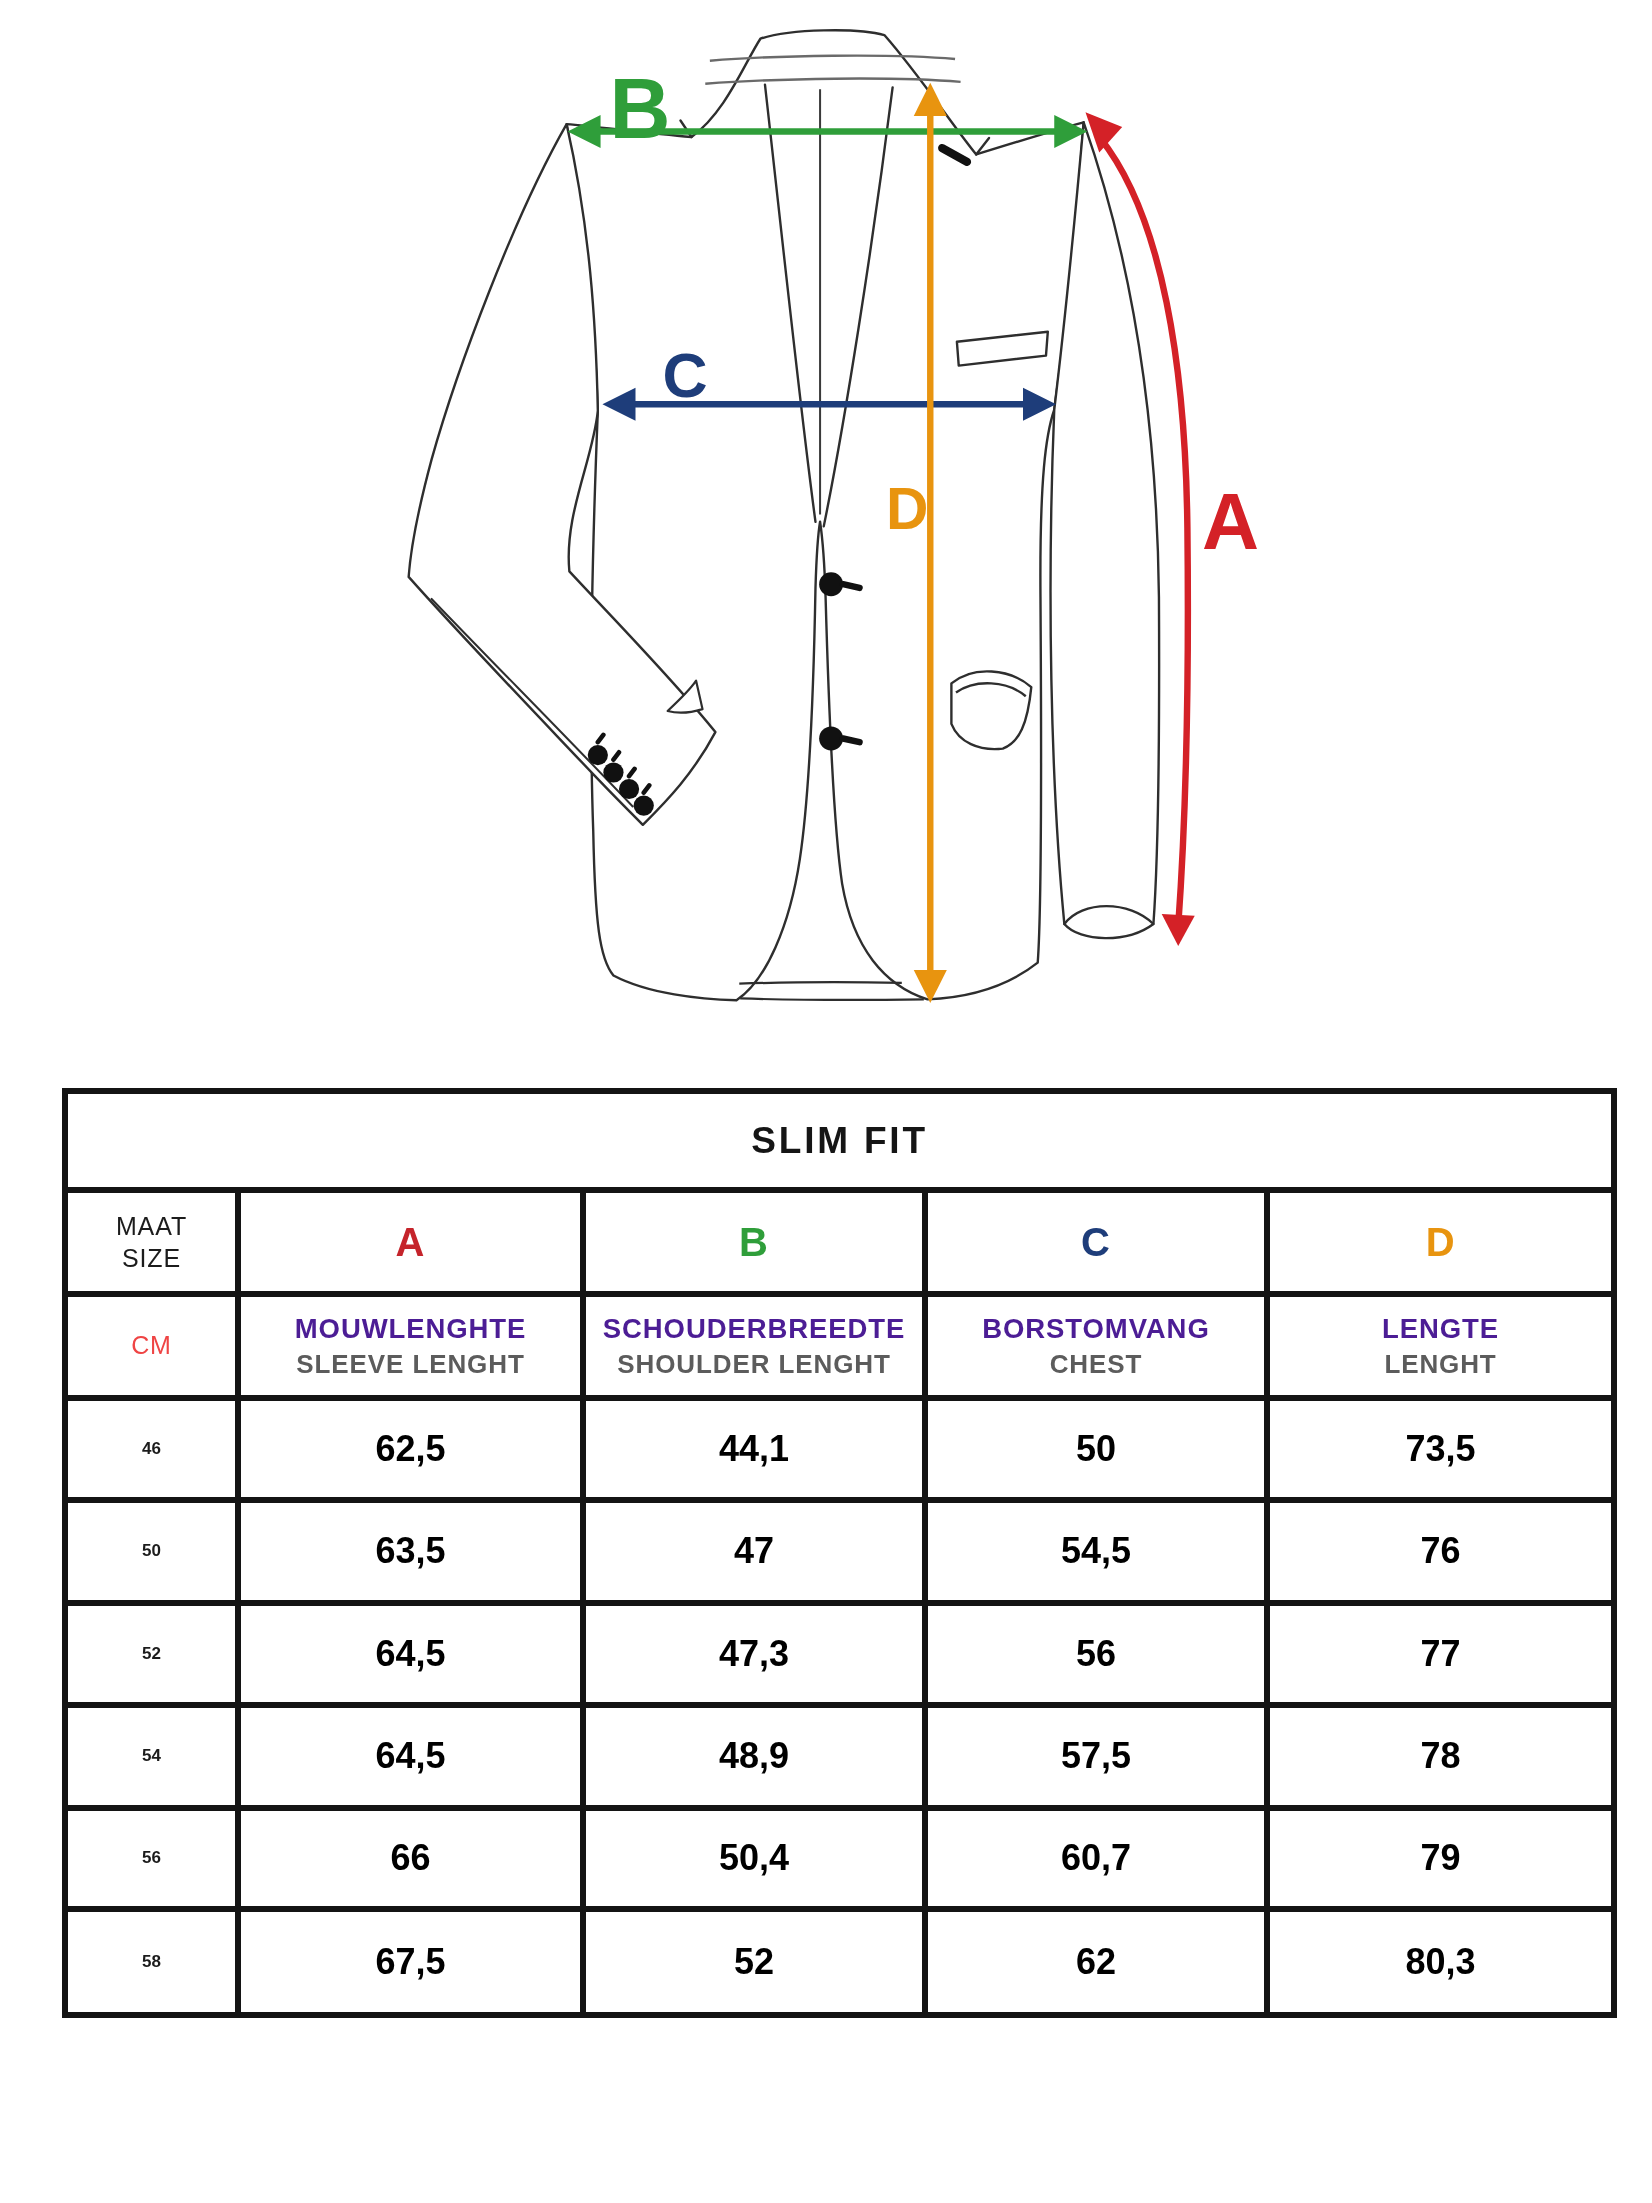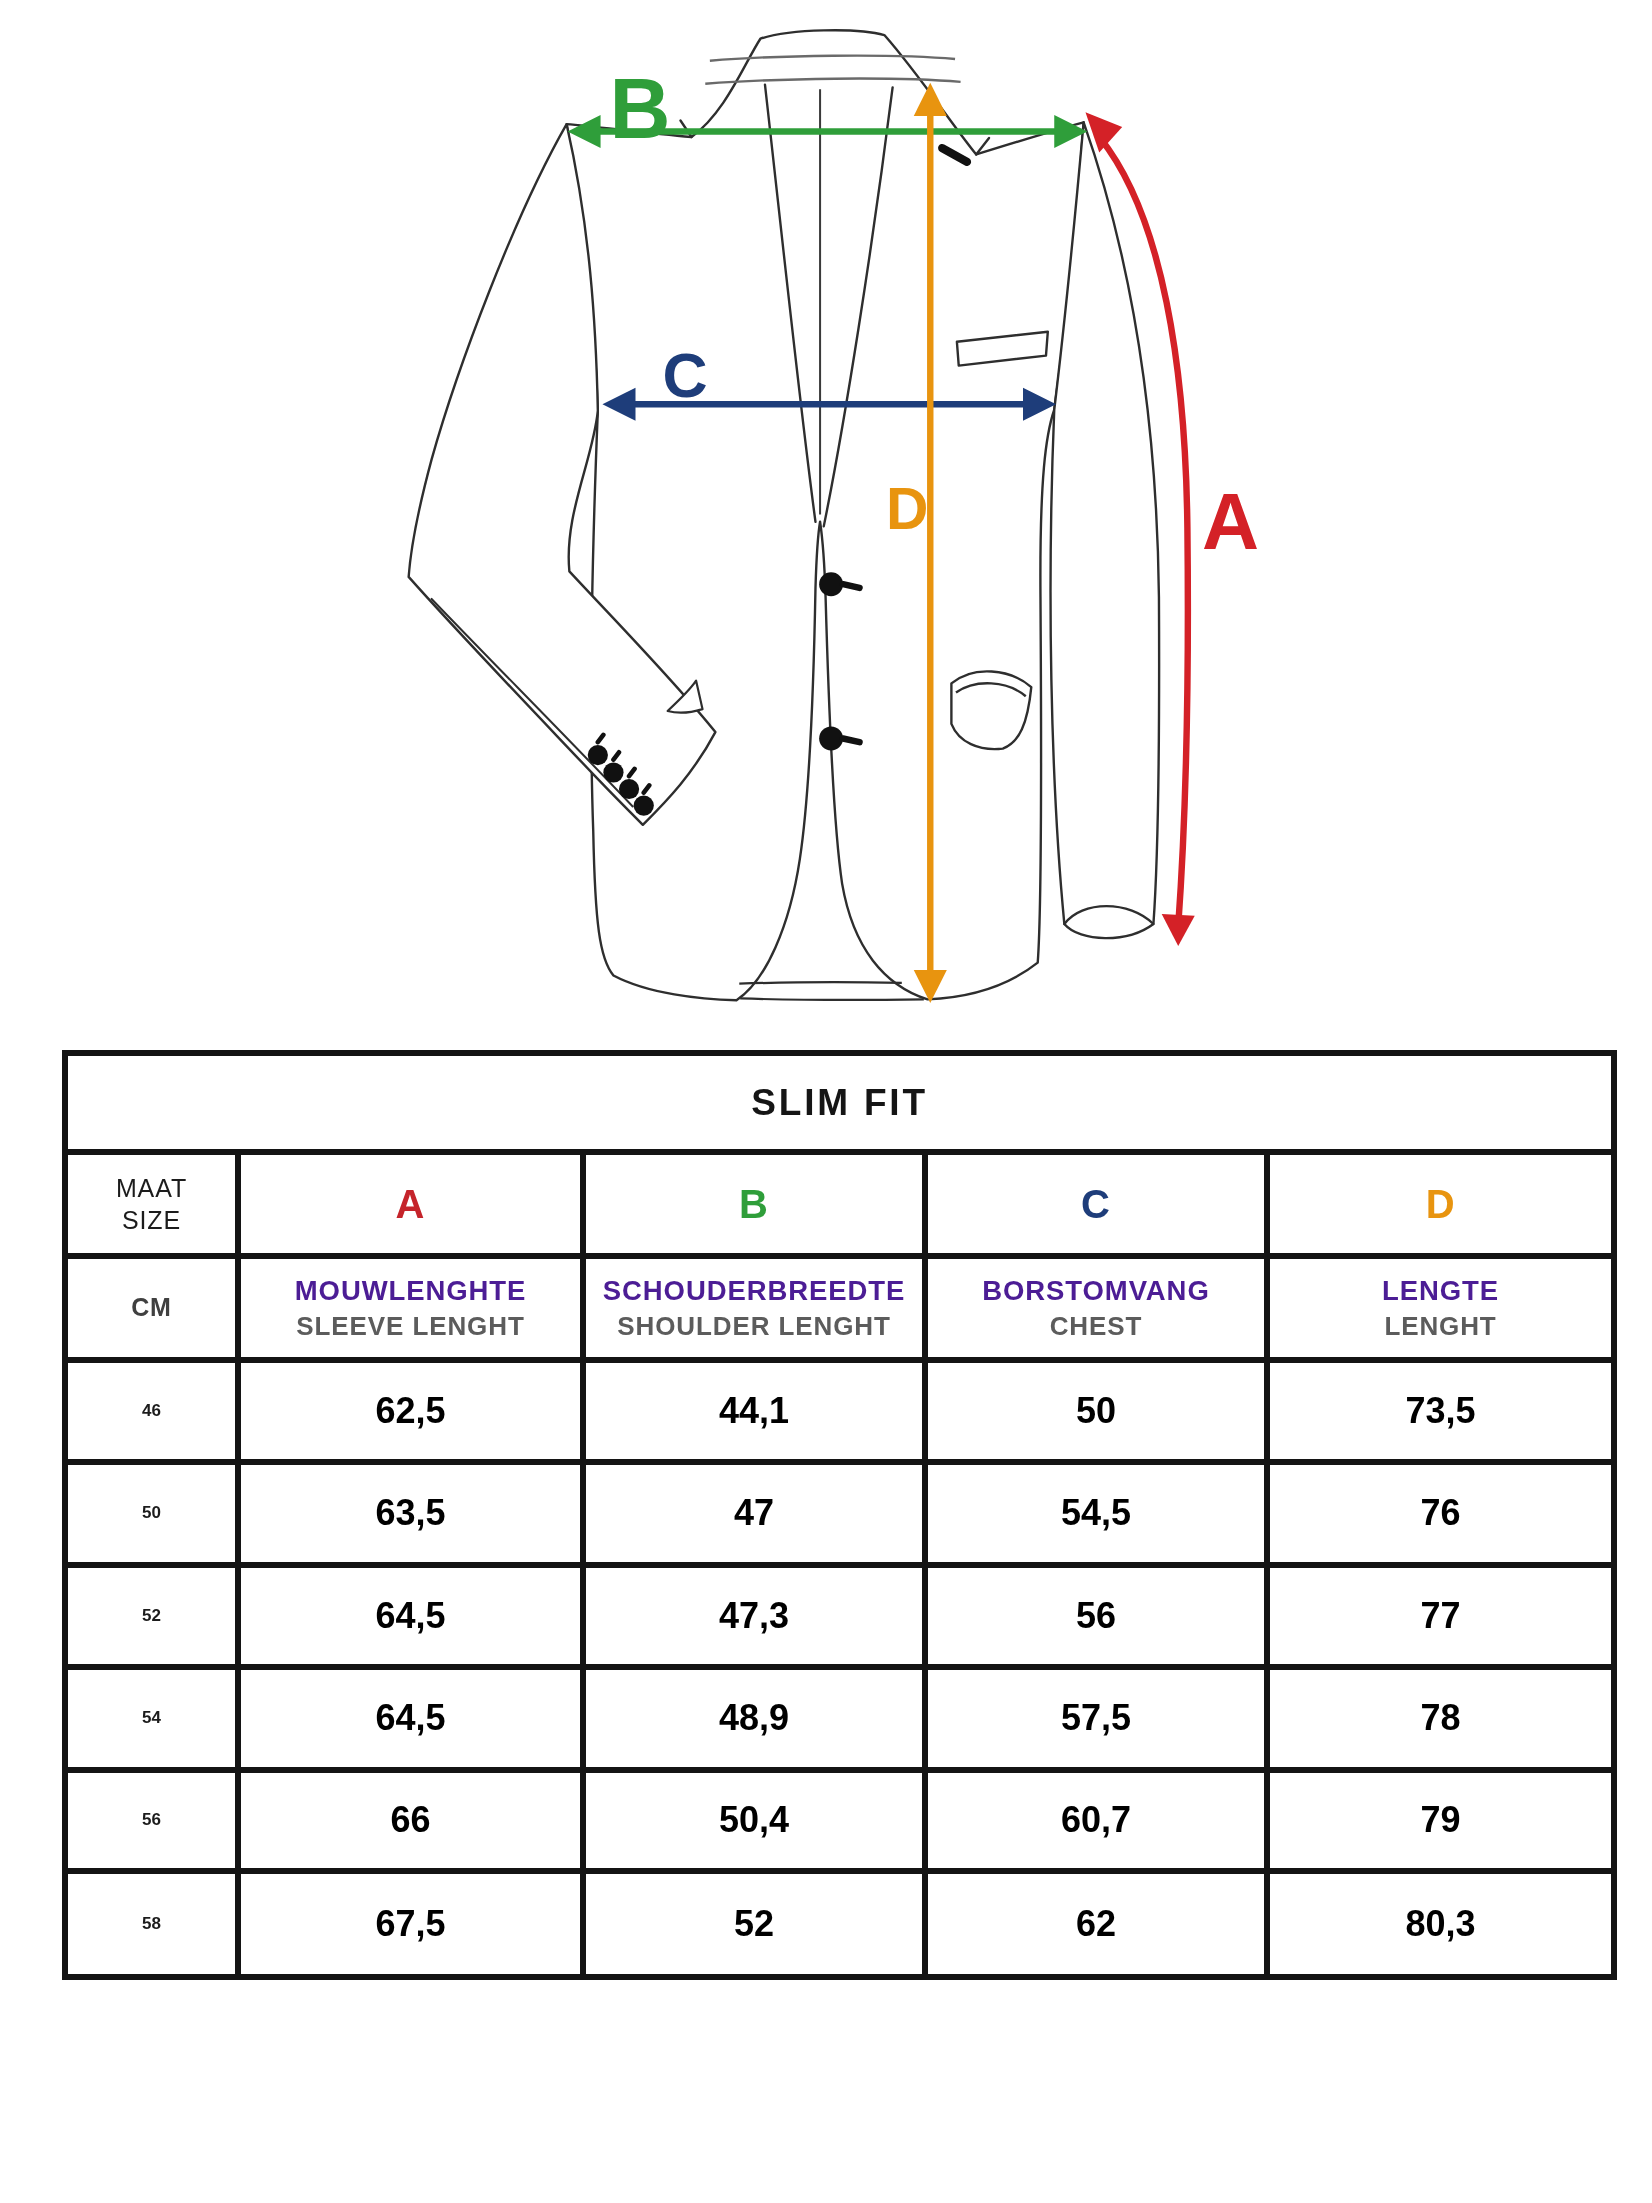--- a/index.html
+++ b/index.html
@@ -4,35 +4,35 @@
 <style>
   html,body{margin:0;padding:0;background:#fff;}
   .page{
     position:relative;width:1653px;height:2204px;background:#ffffff;
     font-family:"Liberation Sans", sans-serif;color:#1b1b1b;overflow:hidden;
   }
   .diagram-wrap{position:absolute;left:0;top:0;width:1653px;height:1050px;}
   .diagram-wrap svg{display:block;width:1653px;height:1050px;}
   .measure-letter{font-family:"Liberation Sans",sans-serif;font-weight:600;}
 
-  .table-wrap{position:absolute;left:62px;top:1050px;width:1548px;height:930px;}
+  .table-wrap{position:absolute;left:62px;top:1088px;width:1548px;height:930px;}
   table.size-table{
     width:100%;height:100%;border-collapse:collapse;table-layout:fixed;
     background:#fff;
   }
   table.size-table td{
     border:6.4px solid #141414;text-align:center;vertical-align:middle;
     padding:0;overflow:hidden;
   }
   .title-cell{font-size:37px;font-weight:600;letter-spacing:2.8px;color:#151515;}
   .letter-cell{font-size:40px;font-weight:600;letter-spacing:0.9px;}
   .letter-a{color:#c5242b;} .letter-b{color:#2f9e3a;}
   .letter-c{color:#1e3d7a;} .letter-d{color:#e8940f;}
   .size-head{font-size:25px;font-weight:400;line-height:1.3;color:#1c1c1c;letter-spacing:0.9px;}
-  .unit-cell{font-size:25px;font-weight:700;color:#404040;letter-spacing:0.9px;}
+  .unit-cell{font-size:25px;font-weight:400;color:#ef4444;letter-spacing:0.9px;}
   .colname-nl{display:block;font-size:27.5px;font-weight:600;color:#4c1d95;letter-spacing:0.9px;line-height:1.35;}
   .colname-en{display:block;font-size:26px;font-weight:700;color:#5c5c5c;letter-spacing:0.9px;line-height:1.35;}
   .num-cell{font-size:36px;font-weight:600;color:#000000;}
   .sizenum-cell{font-size:17px;font-weight:600;color:#1c1c1c;}
 </style>
 </head>
 <body>
 
 <div class="page">
 

